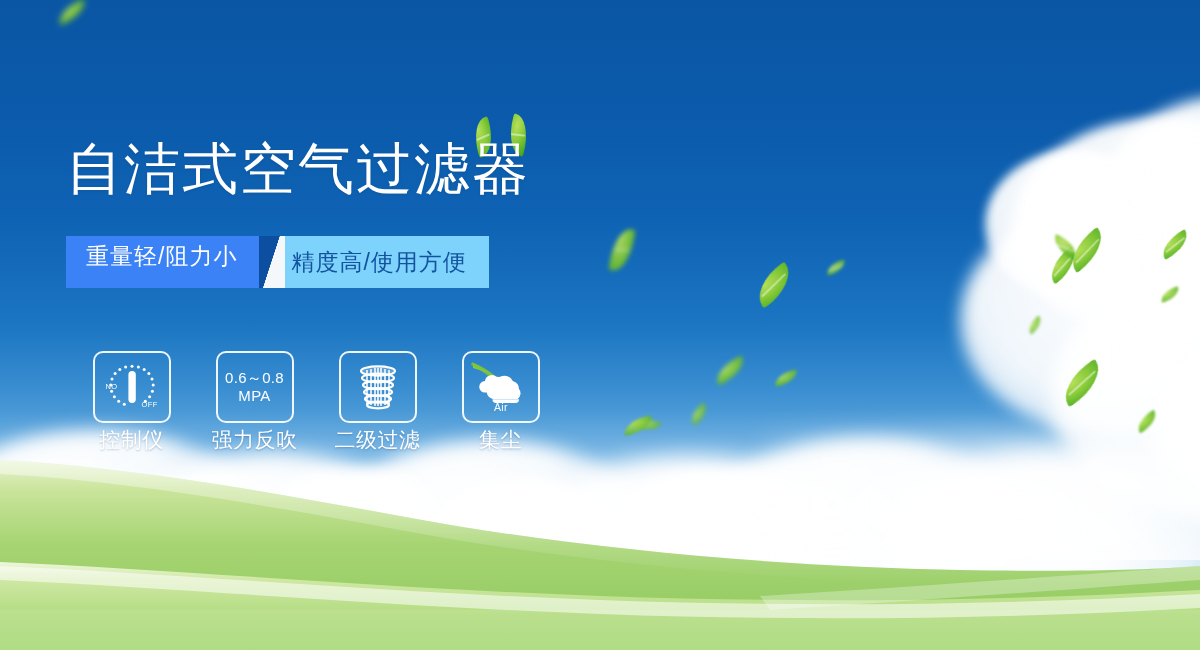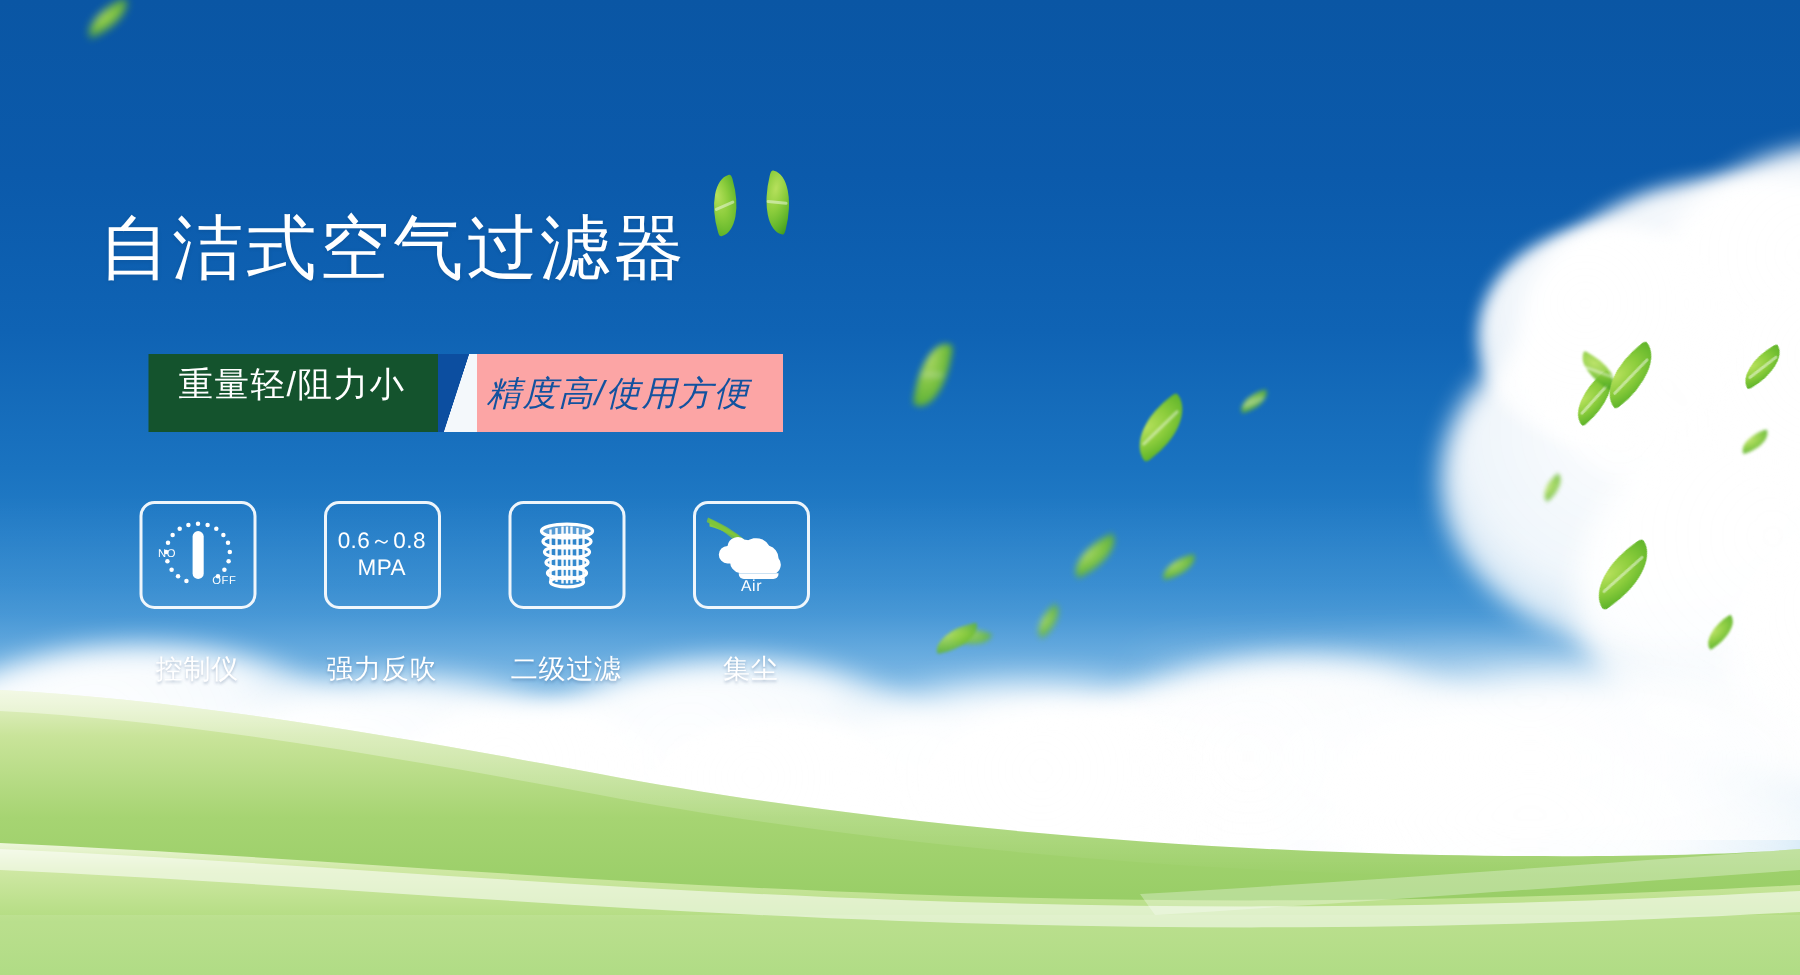--- a/index.html
+++ b/index.html
@@ -119,63 +119,61 @@
     background: rgba(255,255,255,0.45);
     transform: rotate(-8deg);
     border-radius: 2px;
   }
 
   
   .title {
     position: absolute;
     left: 66px;
     top: 141px;
-    font-size: 47px;
+    font-size: 56px;
     line-height: 1;
     letter-spacing: 2px;
     color: #ffffff;
     font-weight: 400;
     white-space: nowrap;
     text-shadow: 0 1px 3px rgba(0,0,0,0.10);
   }
 
   
   .ribbon {
     position: absolute;
     left: 66px;
     top: 236px;
     height: 52px;
     display: flex;
     align-items: stretch;
   }
   .ribbon-dark {
-    background: #14532d;
+    background: #3b82f6;
     color: #ffffff;
     display: flex;
     align-items: center;
     padding: 0 22px 12px 20px;
     font-size: 23px;
     letter-spacing: 1px;
     white-space: nowrap;
-    margin-left: 33px;
   }
   .ribbon-slant {
     width: 26px;
     background: linear-gradient(108deg, #0c4ea0 0%, #0c4ea0 48%, #f4f8fb 49%, #f4f8fb 100%);
   }
   .ribbon-light {
-    background: #fca5a5;
+    background: #7dd3fc;
     color: #12529f;
     display: flex;
     align-items: center;
     padding: 0 22px 0 6px;
     font-size: 23px;
     letter-spacing: 1px;
     white-space: nowrap;
-    font-style: italic;
   }
 
   
   .features {
     position: absolute;
     left: 70px;
     top: 334px;
     display: flex;
     gap: 0;
   }
@@ -190,30 +188,31 @@
     height: 72px;
     border: 2px solid rgba(255,255,255,0.92);
     border-radius: 10px;
     display: flex;
     flex-direction: column;
     align-items: center;
     justify-content: center;
     color: #ffffff;
     position: relative;
     box-sizing: border-box;
+    margin-top: 17px;
   }
   .feature-text {
     font-size: 15px;
     line-height: 1.18;
     letter-spacing: 0.3px;
     white-space: nowrap;
   }
   .feature-caption {
-    margin-top: 28px;
-    font-size: 18px;
+    margin-top: 3px;
+    font-size: 21px;
     color: #ffffff;
     letter-spacing: 0.5px;
     white-space: nowrap;
     text-shadow: 0 1px 2px rgba(0,40,90,0.25);
   }
 
   .dial-wrap { width: 58px; height: 52px; position: relative; }
   .dial-wrap svg { position: absolute; left: 0; top: 0; }
 
   .cart-wrap { width: 48px; height: 50px; }

